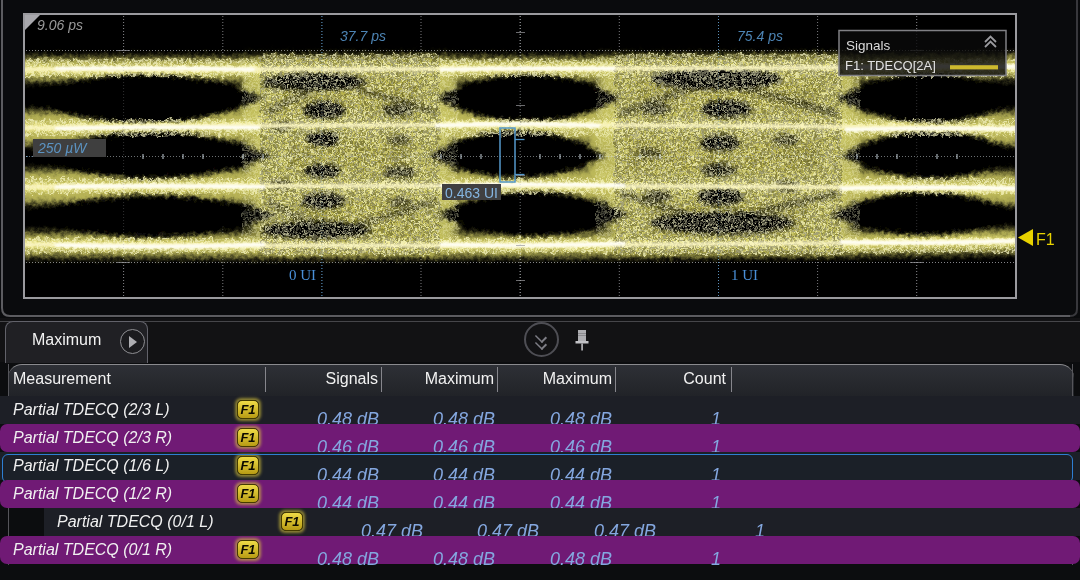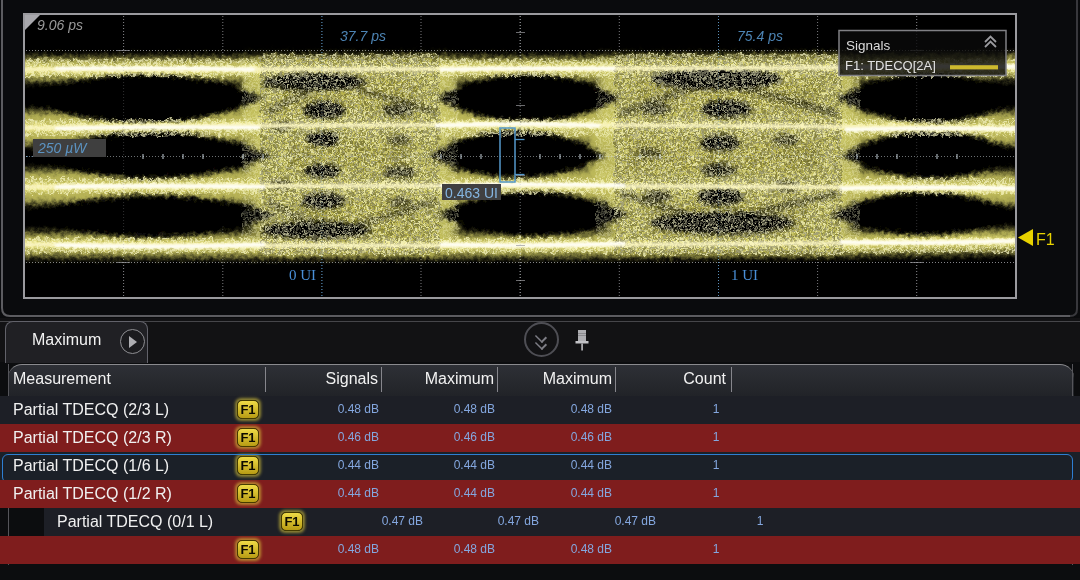--- a/index.html
+++ b/index.html
@@ -16,26 +16,26 @@
   .chev{position:absolute;left:9px;top:8px;width:13px;height:15px;}
   .chev:before,.chev:after{content:"";position:absolute;left:1px;width:8px;height:8px;border-right:2.2px solid #7e7e86;border-bottom:2.2px solid #7e7e86;transform:rotate(45deg) scale(1,0.72);}
   .chev:before{top:0;} .chev:after{top:7px;}
   #pin{position:absolute;left:573px;top:11px;width:20px;height:24px;}
   
   #tablewrap{position:absolute;left:0;top:46px;width:1080px;}
   #thead{position:absolute;left:8px;top:0;width:1066px;height:44px;background:linear-gradient(#2e3036,#1d1f23);border-top:1px solid #8a8a8e;border-bottom:2px solid #6a6a70;box-sizing:border-box;border-radius:14px;}
   .hc{position:absolute;top:5px;font-size:16px;color:#f2f2f2;}
   .hdiv{position:absolute;top:2px;width:1px;height:25px;background:#86868c;}
   #rows{position:absolute;left:0px;top:32px;width:1080px;}
-  .row{position:absolute;left:0;width:1080px;height:28px;}
+  .row{position:absolute;left:0;width:1080px;height:28px;font-style:italic;}
   .odd{background:#1d1f26;}
-  .even{background:#7f1d1d;}
+  .even{background:#701a75;border-radius:7px;}
   .rname{position:absolute;left:13px;top:5px;font-size:16px;color:#f0f0f0;}
   .badge{position:absolute;left:237px;top:3.5px;width:20px;height:17px;background:linear-gradient(#eeda46,#b89c14);border:1.5px solid #453c00;border-radius:5px;box-shadow:0 0 3px 1.2px rgba(222,202,62,0.6);color:#0c0a00;font-size:13px;font-weight:bold;text-align:center;line-height:17px;}
-  .val{position:absolute;top:6px;font-size:12px;color:#84a7df;text-align:right;width:90px;}
+  .val{position:absolute;top:13px;font-size:18px;color:#84a7df;text-align:right;width:90px;}
   .v1{left:289px;} .v2{left:405px;} .v3{left:522px;} .v4{left:646px;text-align:center;width:140px;}
   .sel{background:#1b2028;}
   #selborder{position:absolute;left:2px;top:58px;width:1069px;height:27px;border:1.5px solid #2e7ed2;border-radius:6px;pointer-events:none;}
   .tleft{position:absolute;left:8px;top:0;width:1px;background:#55555a;}
 </style>
 </head>
 <body>
 <div id="scope">
 <svg width="1080" height="320" viewBox="0 0 1080 320">
   <defs>
@@ -413,20 +413,21 @@
         </div>
       <div class="row odd" style="top:112px;margin-left:44px;">
           <span class="rname">Partial TDECQ (0/1 L)</span>
           <span class="badge">F1</span>
           <span class="val v1">0.47 dB</span>
           <span class="val v2">0.47 dB</span>
           <span class="val v3">0.47 dB</span>
           <span class="val v4">1</span>
         </div>
       <div class="row even" style="top:140px;">
+          <span class="rname">Partial TDECQ (0/1 R)</span>
           <span class="badge">F1</span>
           <span class="val v1">0.48 dB</span>
           <span class="val v2">0.48 dB</span>
           <span class="val v3">0.48 dB</span>
           <span class="val v4">1</span>
         </div>
     </div>
   </div>
 </div>
 

